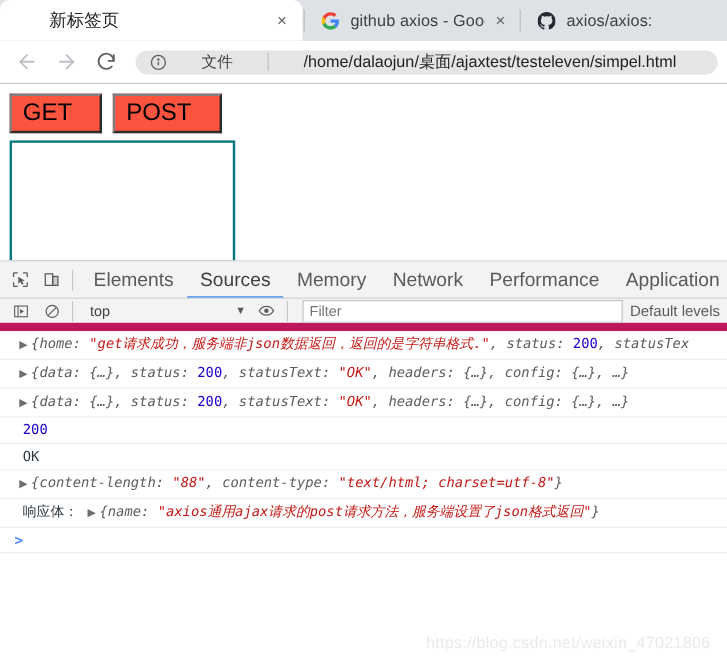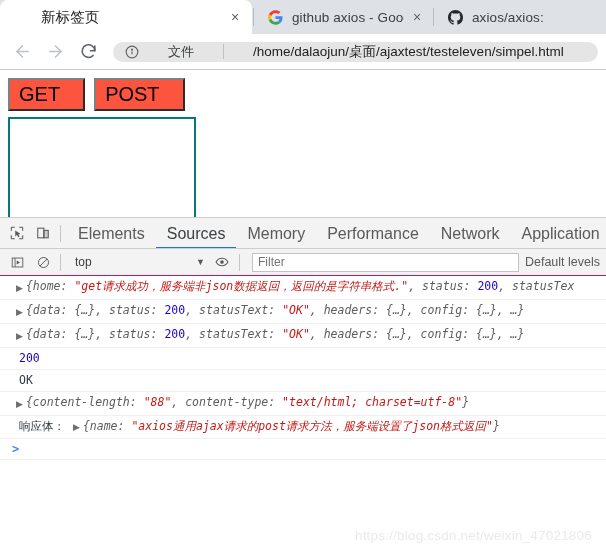--- a/index.html
+++ b/index.html
@@ -236,21 +236,21 @@
   }
   .dt-tab.selected {
     color: #1a73e8;
     border-bottom: 2px solid #1a73e8;
     color: #3c4043;
   }
 
   .dt-console-toolbar {
     height: 27px;
     background: #f3f3f3;
-    border-bottom: 1px solid #be185d;
+    border-bottom: 7px solid #be185d;
     display: flex;
     align-items: center;
     padding: 0 4px;
     box-sizing: border-box;
     flex: 0 0 27px;
     overflow: hidden;
   }
   .ctx-select {
     display: flex;
     align-items: center;
@@ -448,22 +448,22 @@
         <rect x="2" y="2.5" width="7" height="11"></rect>
         <rect x="9" y="5" width="5" height="8.5" fill="#5a5a5a" stroke="none" opacity=".25"></rect>
         <rect x="9" y="5" width="5" height="8.5"></rect>
       </svg>
     </span>
     <span class="dt-vsep"></span>
 
     <span class="dt-tab">Elements</span>
     <span class="dt-tab selected">Sources</span>
     <span class="dt-tab">Memory</span>
+    <span class="dt-tab">Network</span>
     <span class="dt-tab">Performance</span>
-    <span class="dt-tab">Network</span>
     <span class="dt-tab">Application</span>
     <span class="dt-tab">S</span>
   </div>
 
   <div class="dt-console-toolbar">
     <span class="dt-icon-btn">
       <svg width="13" height="13" viewBox="0 0 16 16" fill="none" stroke="#5a5a5a" stroke-width="1.1">
         <rect x="1.5" y="2.5" width="13" height="11"></rect>
         <line x1="5" y1="2.5" x2="5" y2="13.5"></line>
         <path d="M7 5.5 L11 8 L7 10.5 Z" fill="#5a5a5a" stroke="none"></path>

